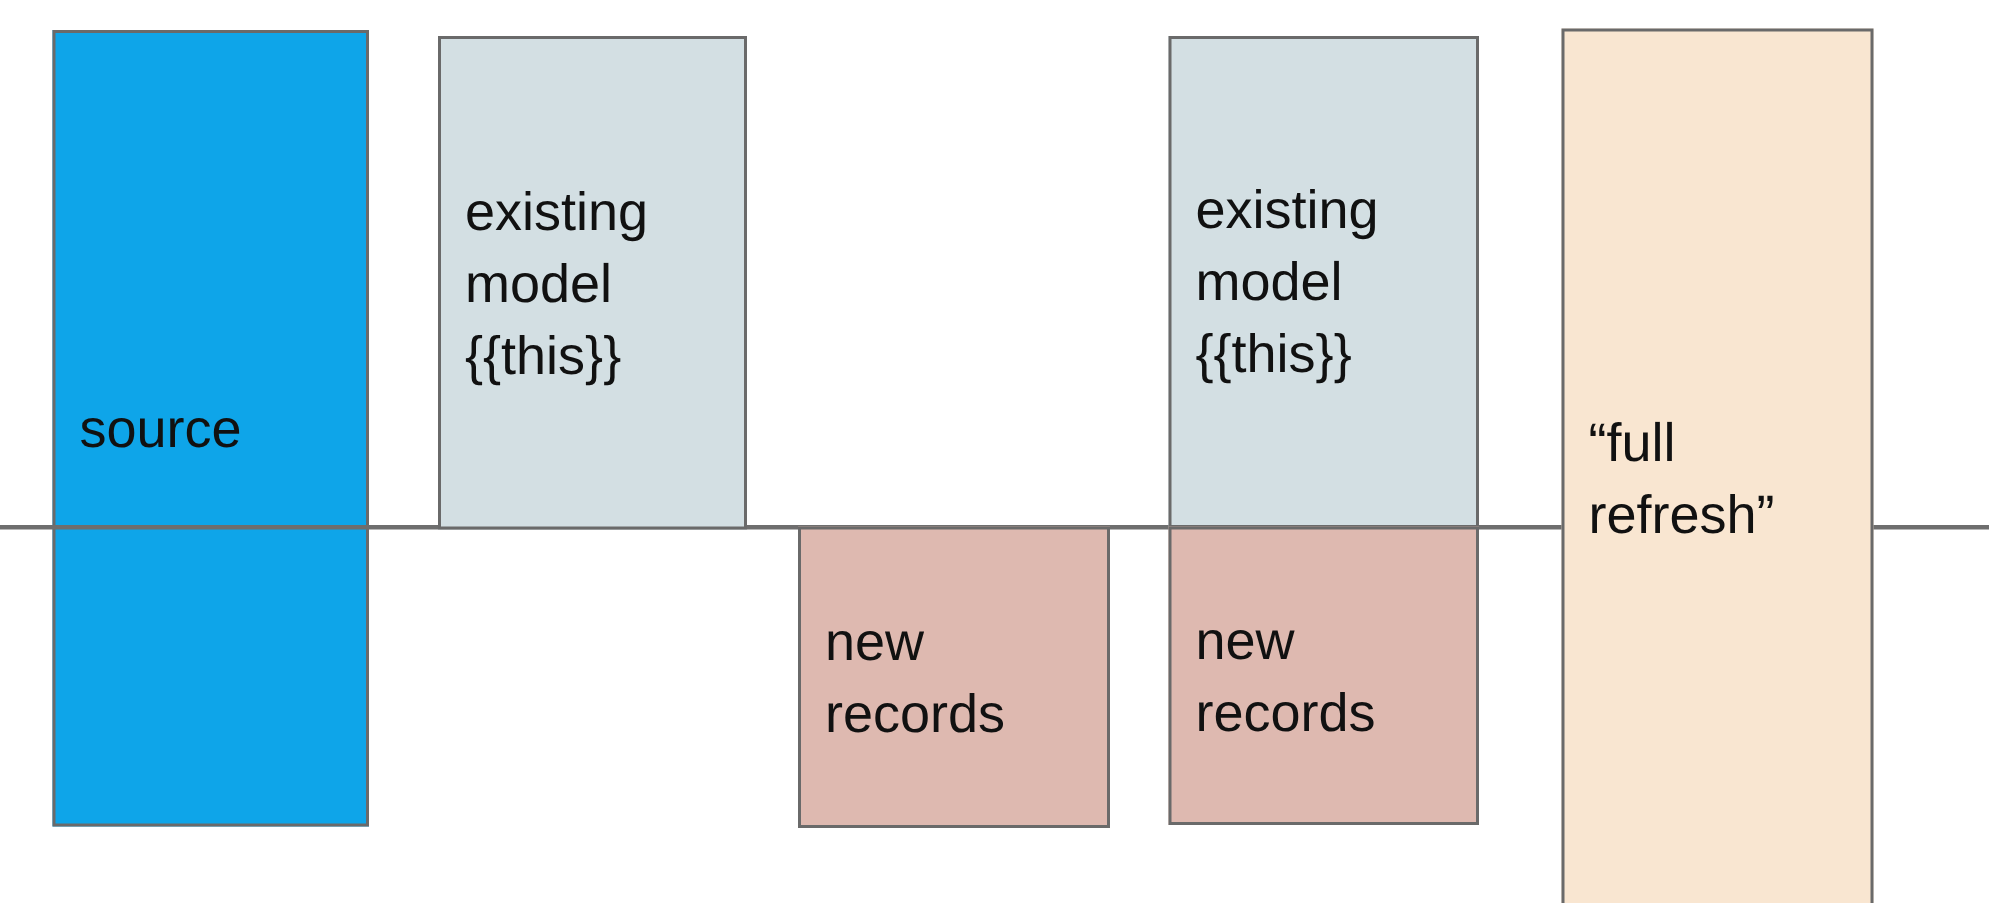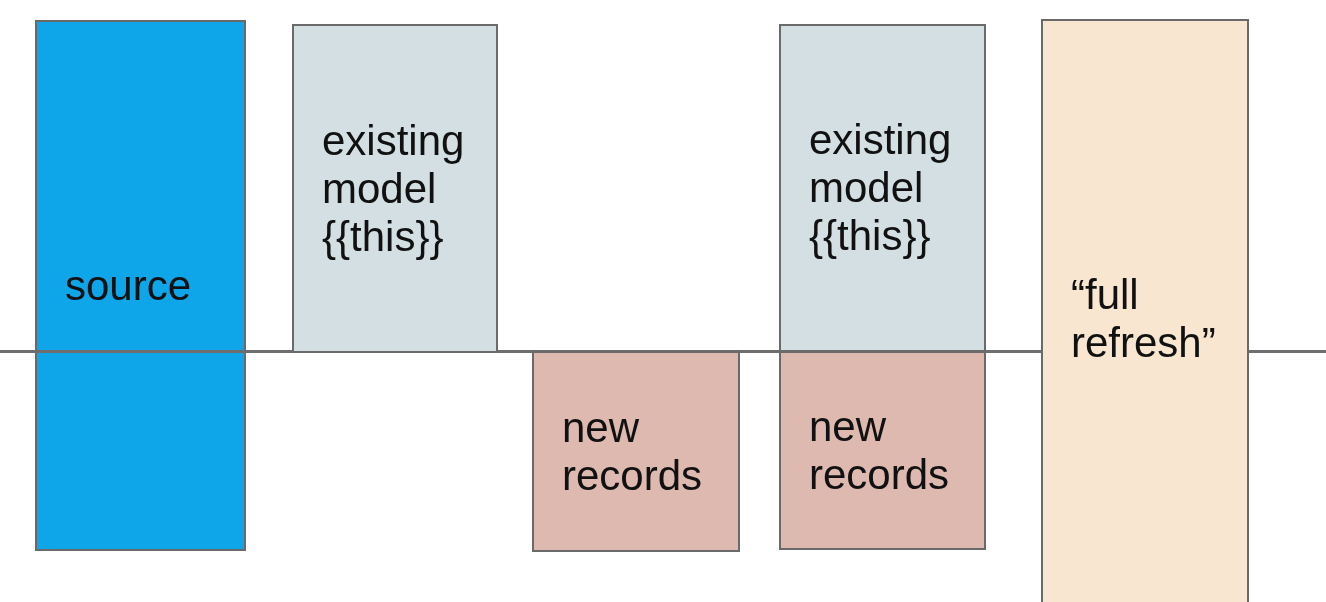--- a/index.html
+++ b/index.html
@@ -16,24 +16,24 @@
   }
   .box {
     position: absolute;
     box-sizing: border-box;
     border: 2.5px solid var(--border-color, #6a6a6a);
     display: flex;
     align-items: center;
     justify-content: flex-start;
   }
   .box .label {
-    padding-left: 28px;
+    padding-left: 16px;
     padding-right: 8px;
     white-space: pre-line;
-    font-size: 42px;
+    font-size: 36px;
     line-height: 48px;
     color: var(--text-color, #111111);
   }
   .cutoff-line {
     position: absolute;
     left: 0;
     top: 350px;
     width: 1326px;
     height: 3px;
     background: var(--line-color, #6e6e6e);

